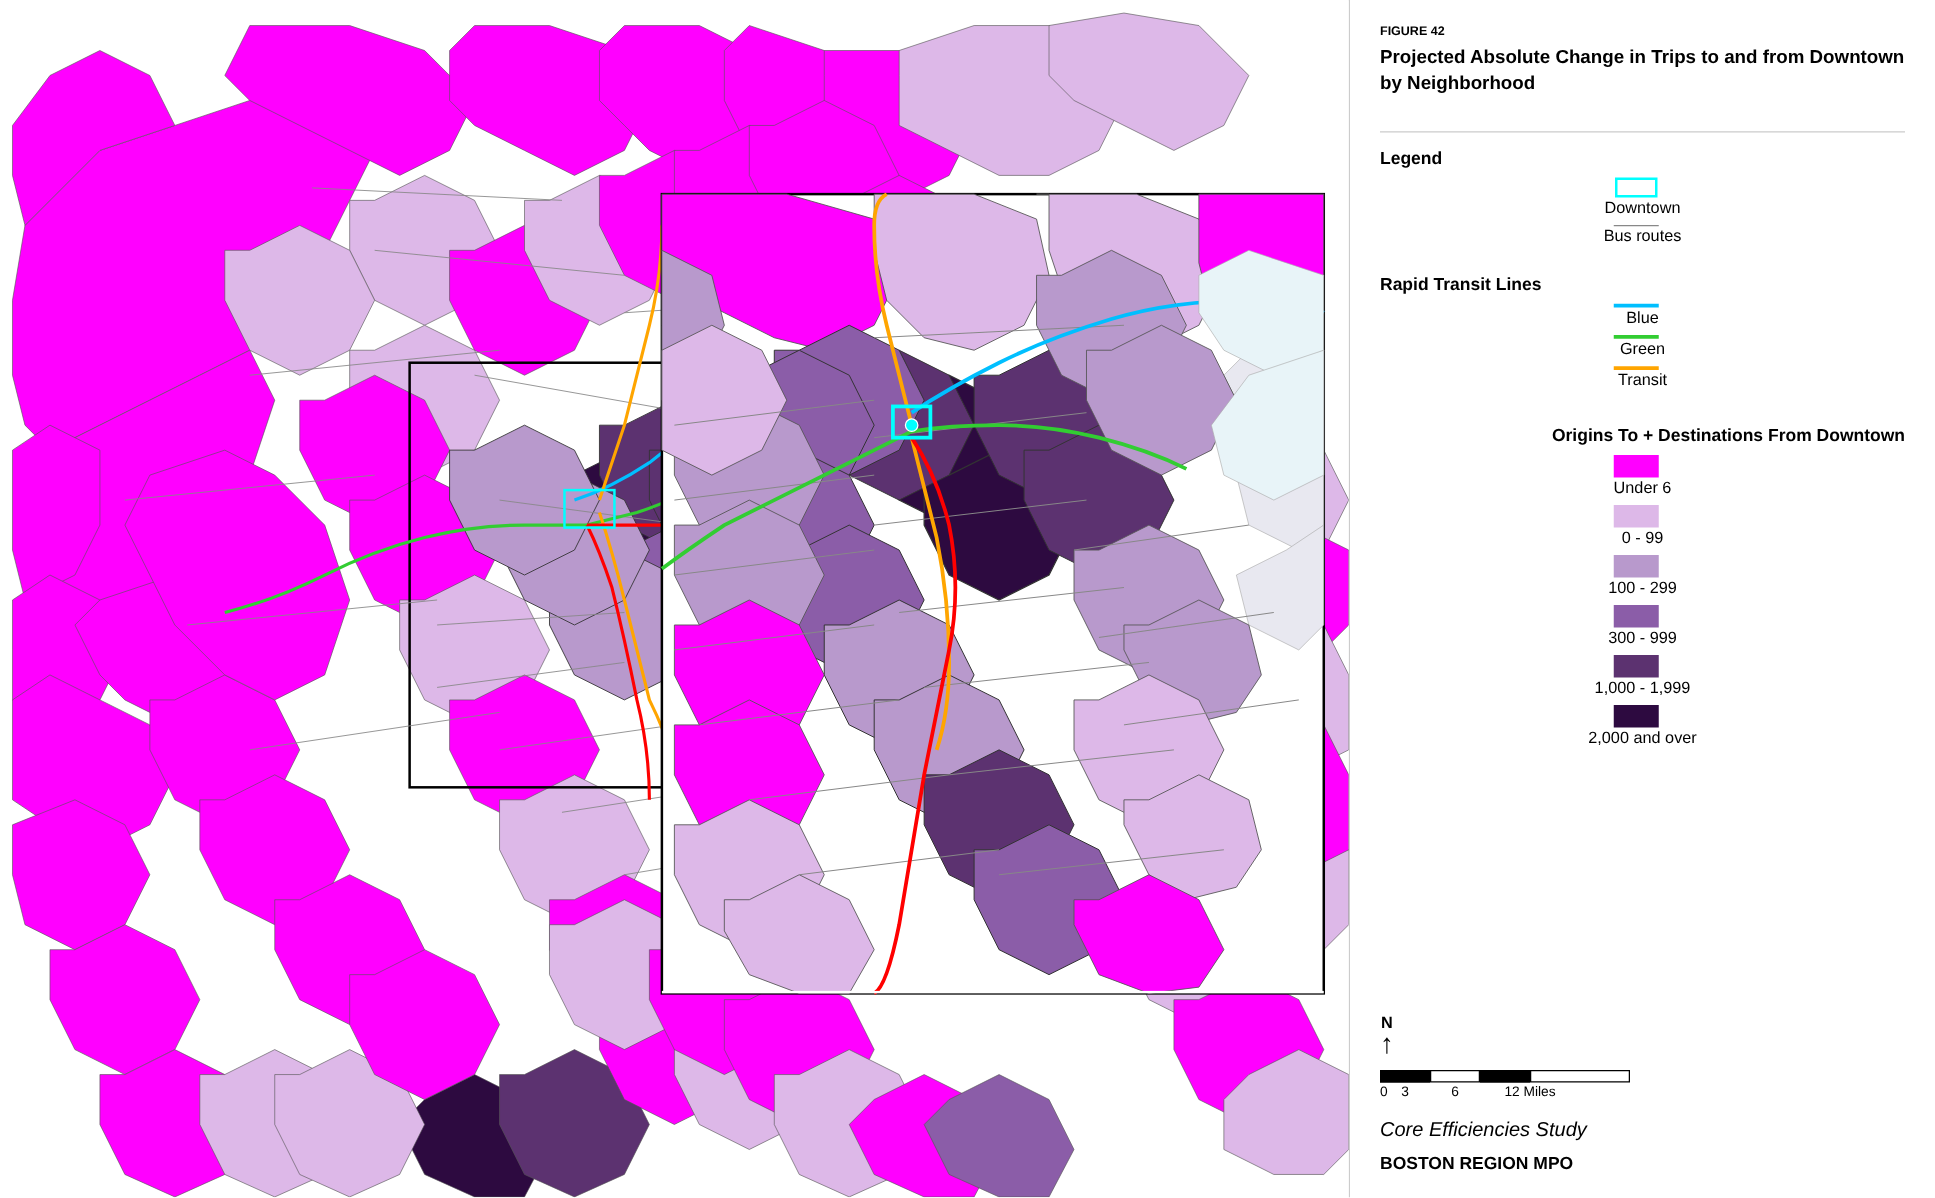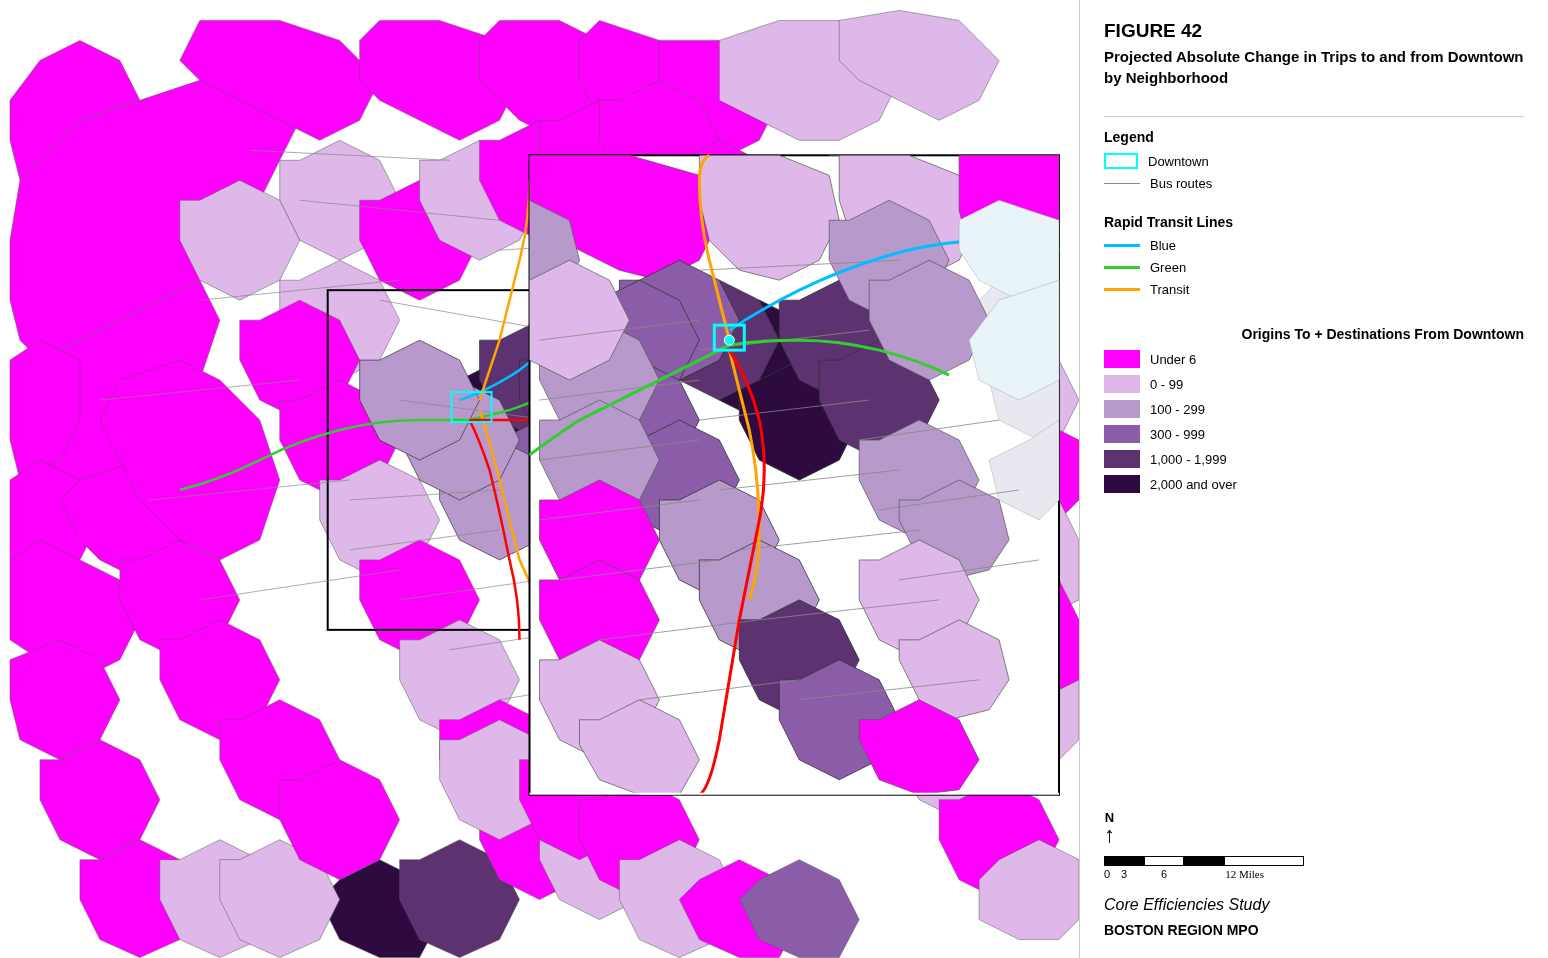--- a/index.html
+++ b/index.html
@@ -25,40 +25,41 @@
     #legend-panel {
       width: 468px;
       height: 958px;
       padding: 20px 24px;
       display: flex;
       flex-direction: column;
       background: #fff;
     }
     .figure-number {
       font-weight: bold;
-      font-size: 19px;
+      font-size: 10px;
       margin-bottom: 4px;
     }
     .figure-title {
       font-weight: bold;
       font-size: 15px;
       line-height: 1.4;
       margin-bottom: 20px;
     }
     .legend-section-title {
       font-weight: bold;
       font-size: 14px;
       margin-top: 16px;
       margin-bottom: 8px;
     }
     .legend-item {
       display: flex;
       align-items: center;
       margin-bottom: 7px;
       font-size: 13px;
+      flex-direction: column;
     }
     .legend-swatch {
       width: 36px;
       height: 18px;
       margin-right: 10px;
       flex-shrink: 0;
     }
     .legend-line {
       width: 36px;
       height: 3px;
@@ -434,20 +435,20 @@
       <div class="scale-bar-line">
         <div class="scale-segment" style="width:40px;background:#000;"></div>
         <div class="scale-segment" style="width:40px;background:#fff;"></div>
         <div class="scale-segment" style="width:40px;background:#000;"></div>
         <div class="scale-segment" style="width:80px;background:#fff;"></div>
       </div>
       <div class="scale-labels">
         <span style="width:0px; display:inline-block;">0</span>
         <span style="width:40px; display:inline-block; text-align:center;">3</span>
         <span style="width:40px; display:inline-block; text-align:center;">6</span>
-        <span style="width:80px; display:inline-block; text-align:right;font-family:Liberation Serif, serif;">12 Miles</span>
+        <span style="width:80px; display:inline-block; text-align:center;">12 Miles</span>
       </div>
     </div>
   </div>
 
   <div class="study-credit">Core Efficiencies Study</div>
   <div class="org-name">BOSTON REGION MPO</div>
 </div>
 
 </body></html>

